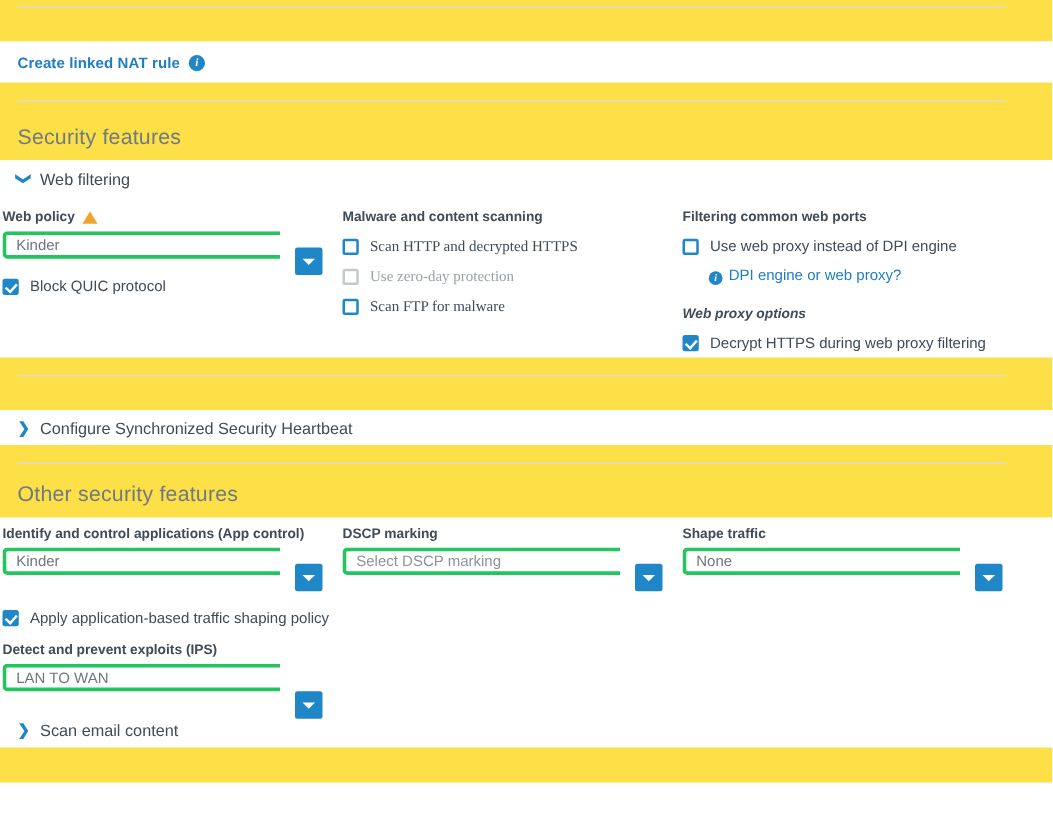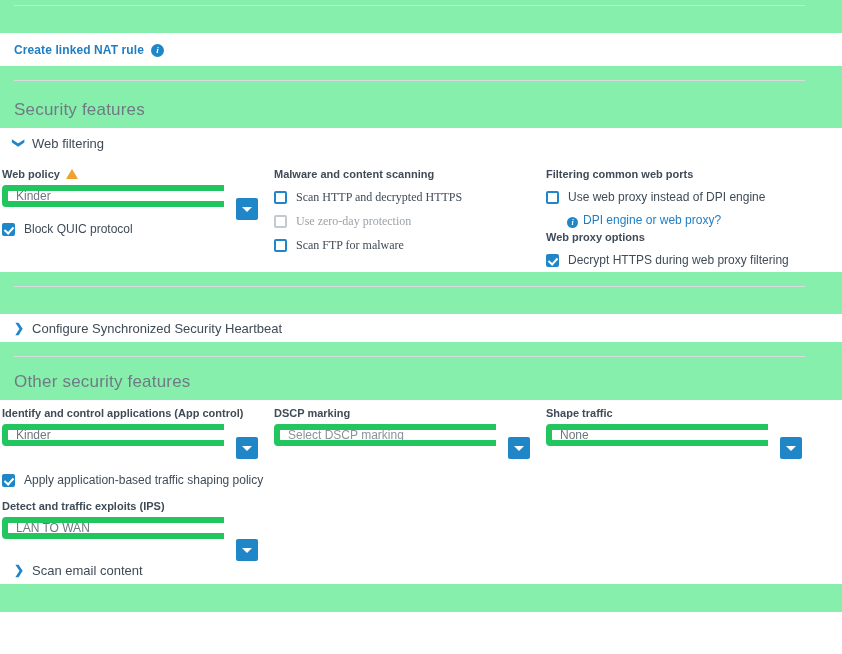--- a/index.html
+++ b/index.html
@@ -5,21 +5,21 @@
   html,body{margin:0;padding:0;}
   body{
     width:842px;height:654px;
     background:#ffffff;
     font-family:"Liberation Sans", sans-serif;
     font-size:12px;
     color:#3f4b57;
     overflow:hidden;
     position:relative;
   }
-  .band{background:#86efac;}
+  .band{background:#fde047;}
   .white{background:#ffffff;}
   .sep{height:1px;background:#d9dcde;margin:0 37px 0 14px;}
 
   
   #top-strip{height:33px;position:relative;}
   #top-strip .sep{position:absolute;top:5px;left:14px;right:37px;margin:0;}
 
   #nat-row{height:33px;display:flex;align-items:center;padding-left:14px;}
   .link{
     color:#1f7ec2;font-weight:bold;font-size:12px;cursor:pointer;
@@ -59,21 +59,21 @@
     font-size:11px;font-weight:bold;color:#3f4b57;
     margin-bottom:5px;letter-spacing:0;display:flex;align-items:center;gap:6px;
   }
   .warn-ico{
     width:0;height:0;border-left:6px solid transparent;border-right:6px solid transparent;
     border-bottom:10px solid #f0a22e;display:inline-block;position:relative;top:0;
   }
   .field-wrap{position:relative;width:222px;height:24px;overflow:hidden;}
   .field{
     width:300px;height:22px;box-sizing:border-box;
-    border:6px solid #22c55e;border-radius:4px;
+    border:3px solid #22c55e;border-radius:4px;
     padding:0 8px;font-size:12px;color:#6e777f;
     font-family:"Liberation Sans",sans-serif;background:#fff;
     outline:none;
   }
   .field::placeholder{color:#8b949c;}
   .dd-btn{
     position:absolute;width:22px;height:22px;background:#1f87c8;border:none;
     border-radius:2px;cursor:pointer;display:flex;align-items:center;justify-content:center;
   }
   .dd-btn i{
@@ -165,21 +165,21 @@
     <div class="col">
       <div class="grp-label">Filtering common web ports</div>
       <div class="cb-row">
         <span class="cb"></span>
         <span>Use web proxy instead of DPI engine</span>
       </div>
       <div class="sublink">
         <span class="info-ico sm">i</span>
         <span>DPI engine or web proxy?</span>
       </div>
-      <div class="grp-label" style="margin-top:0;">Web proxy options</div>
+      <div class="grp-label" style="margin-top:14px;font-style:italic;">Web proxy options</div>
       <div class="cb-row">
         <span class="cb on"></span>
         <span>Decrypt HTTPS during web proxy filtering</span>
       </div>
     </div>
 
   </div>
 </div>
 
 <div class="band sect-band" style="height:42px;">
@@ -208,21 +208,21 @@
       </div>
       <button class="dd-btn" style="left:234px;top:30px;">
         <i></i>
       </button>
 
       <div class="cb-row" style="margin-top:20px;">
         <span class="cb on"></span>
         <span>Apply application-based traffic shaping policy</span>
       </div>
 
-      <div class="grp-label" style="margin-top:8px;">Detect and traffic exploits (IPS)</div>
+      <div class="grp-label" style="margin-top:8px;">Detect and prevent exploits (IPS)</div>
       <div class="field-wrap">
         <input class="field" type="text" readonly="" value="LAN TO WAN" style="">
       </div>
       <button class="dd-btn" style="left:234px;top:132px;">
         <i></i>
       </button>
     </div>
 
     <div class="col">
       <div class="grp-label">DSCP marking</div>

